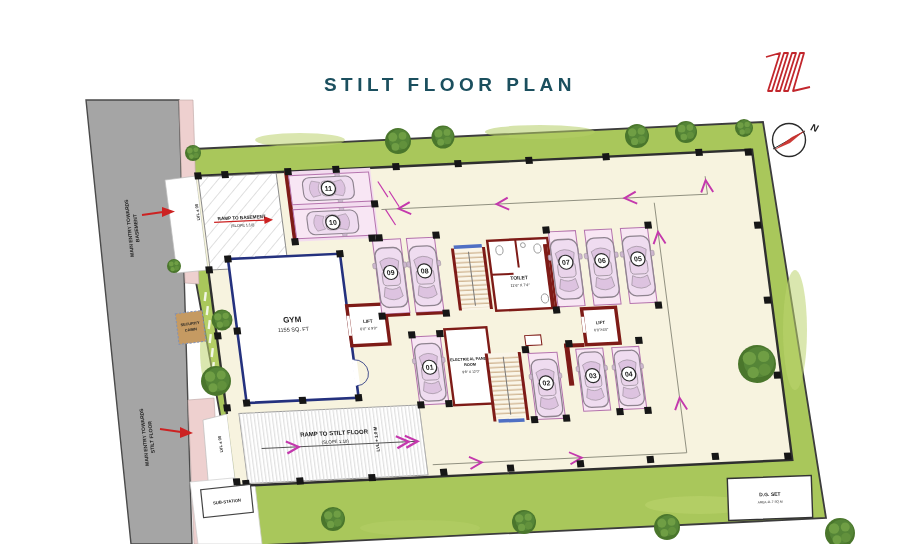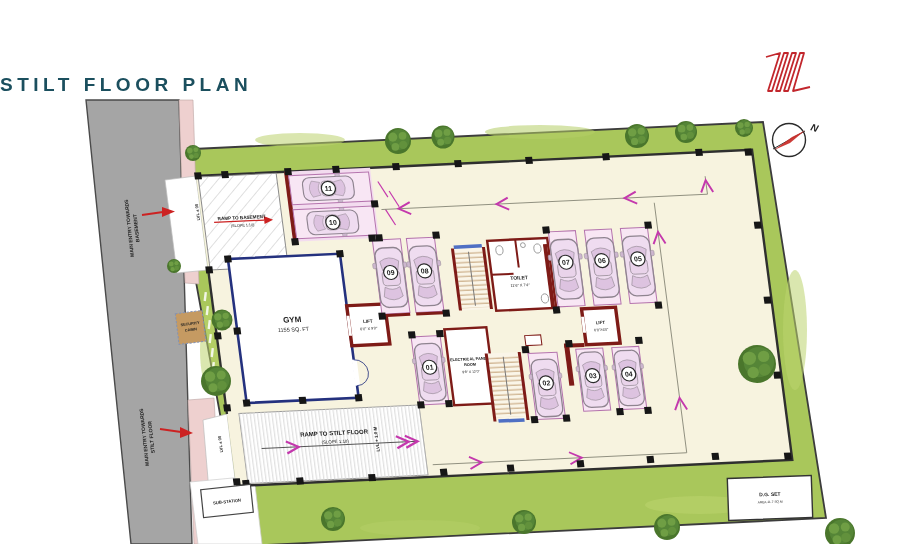--- a/index.html
+++ b/index.html
@@ -1,18 +1,18 @@
 <!DOCTYPE html>
 <html><head>
 <meta charset="utf-8">
 <style>
   html,body{margin:0;padding:0;background:#fff;}
   .canvas{position:relative;width:900px;height:544px;background:#ffffff;overflow:hidden;
           font-family:"Liberation Sans",sans-serif;}
-  .plan-title{position:absolute;top:74px;left:0;width:100%;text-align:left;
+  .plan-title{position:absolute;top:74px;left:0;width:100%;text-align:center;
               font-size:19px;font-weight:bold;color:#1b4f5e;letter-spacing:4.5px;}
   svg{position:absolute;top:0;left:0;}
   svg text{font-family:"Liberation Sans",sans-serif;fill:#222;}
 </style>
 </head>
 <body>
 
 <div class="canvas">
 
   <div class="plan-title">STILT FLOOR PLAN</div>

